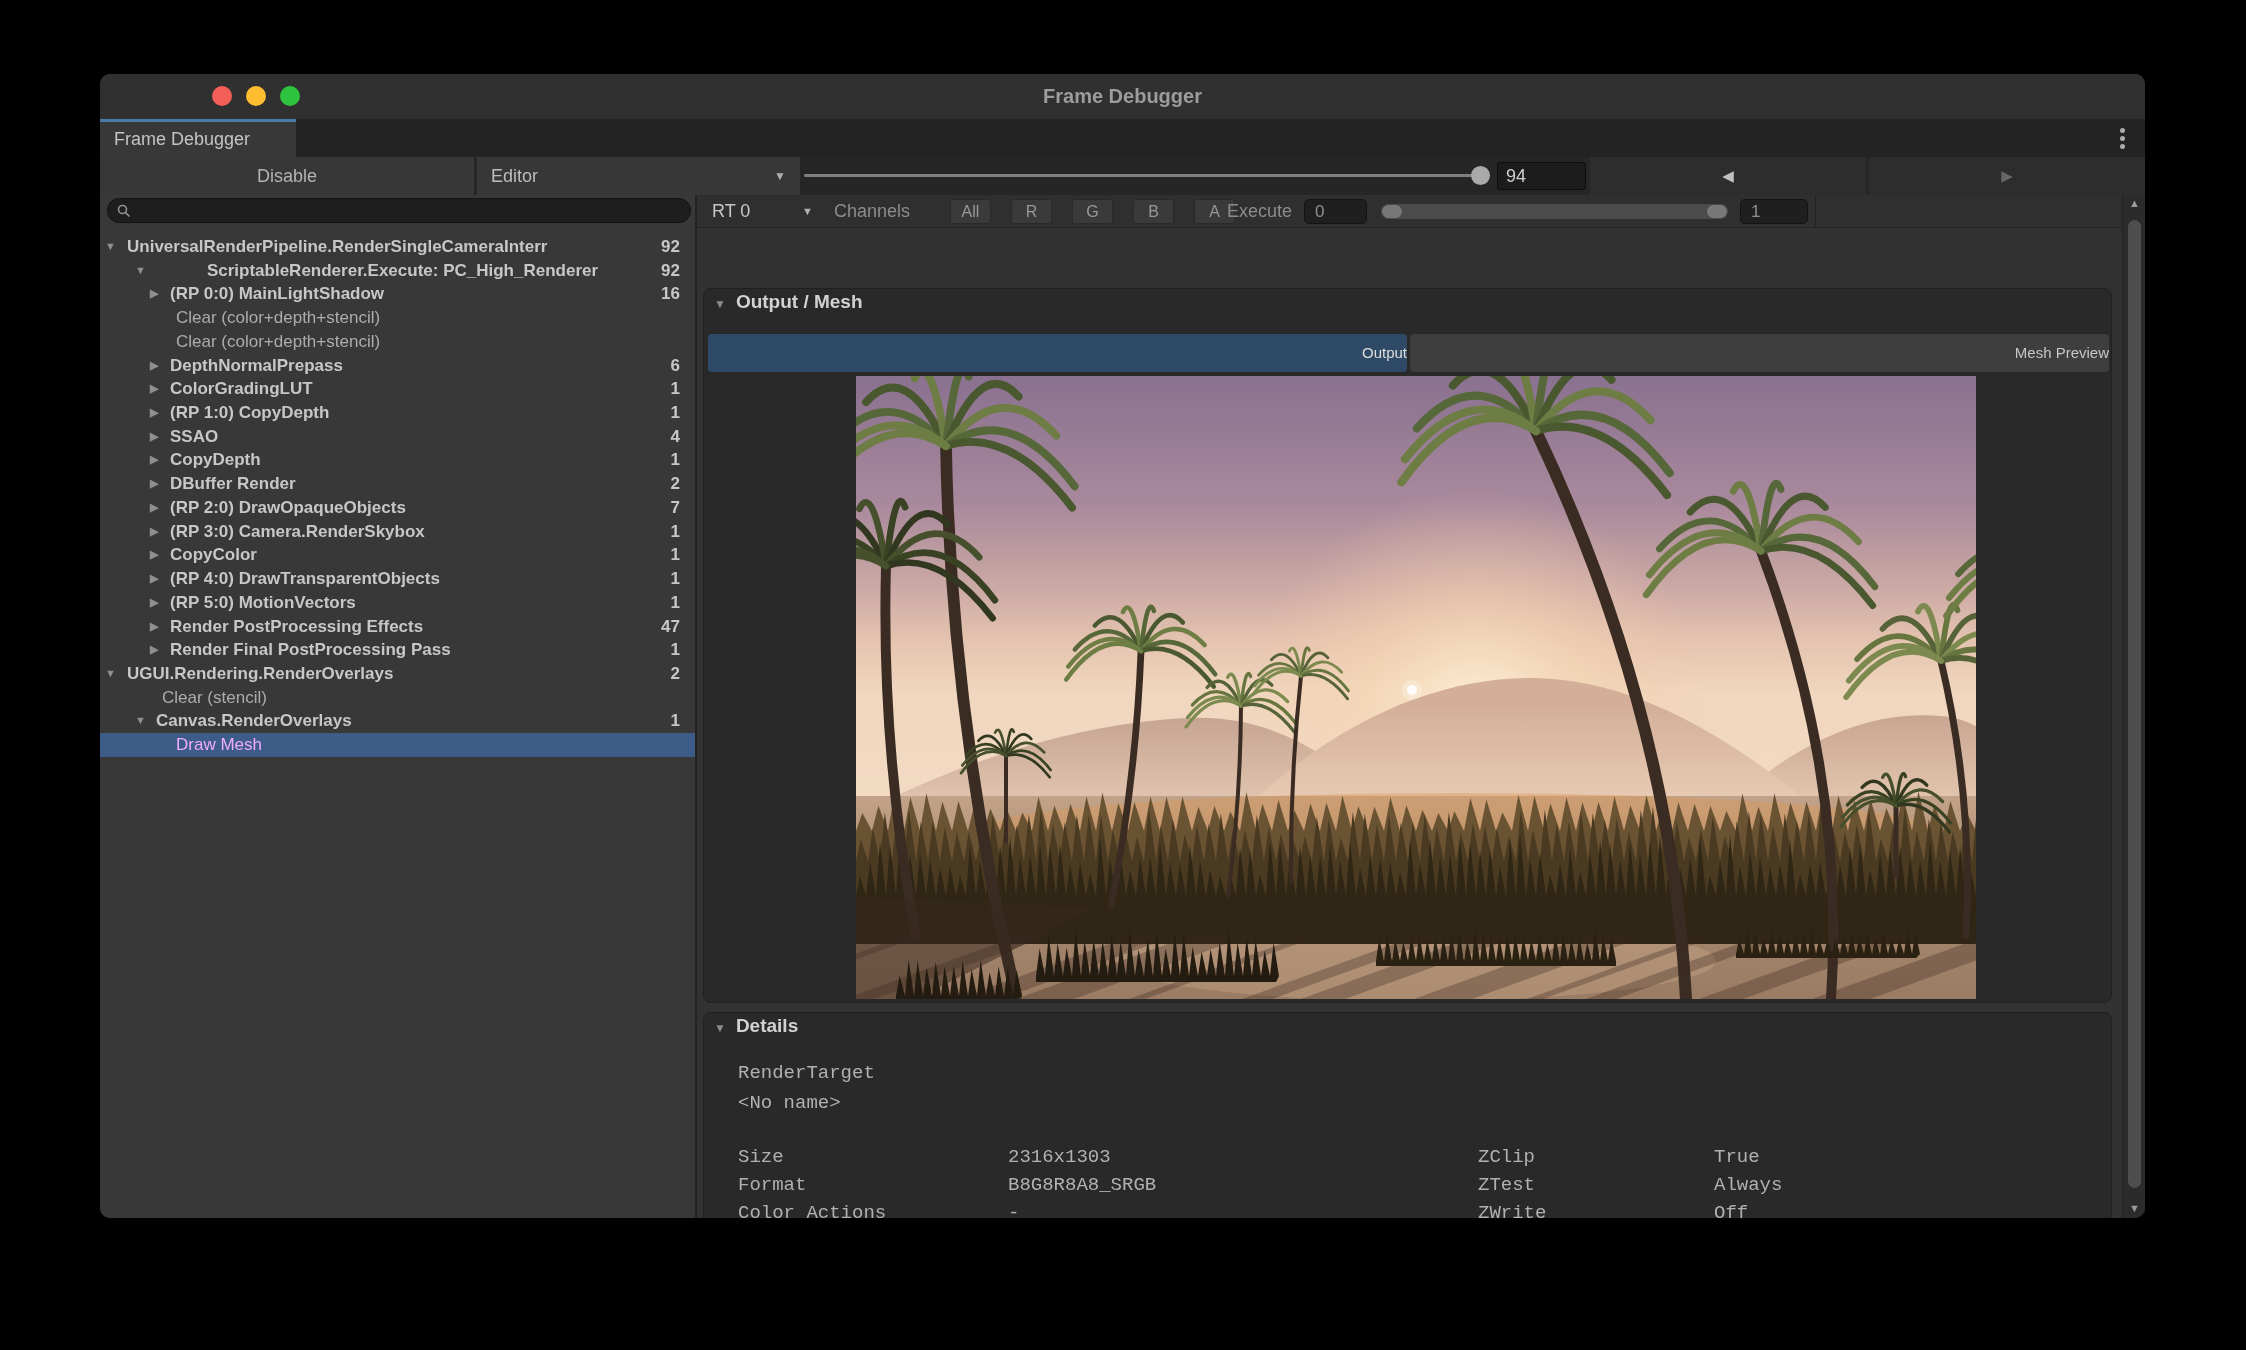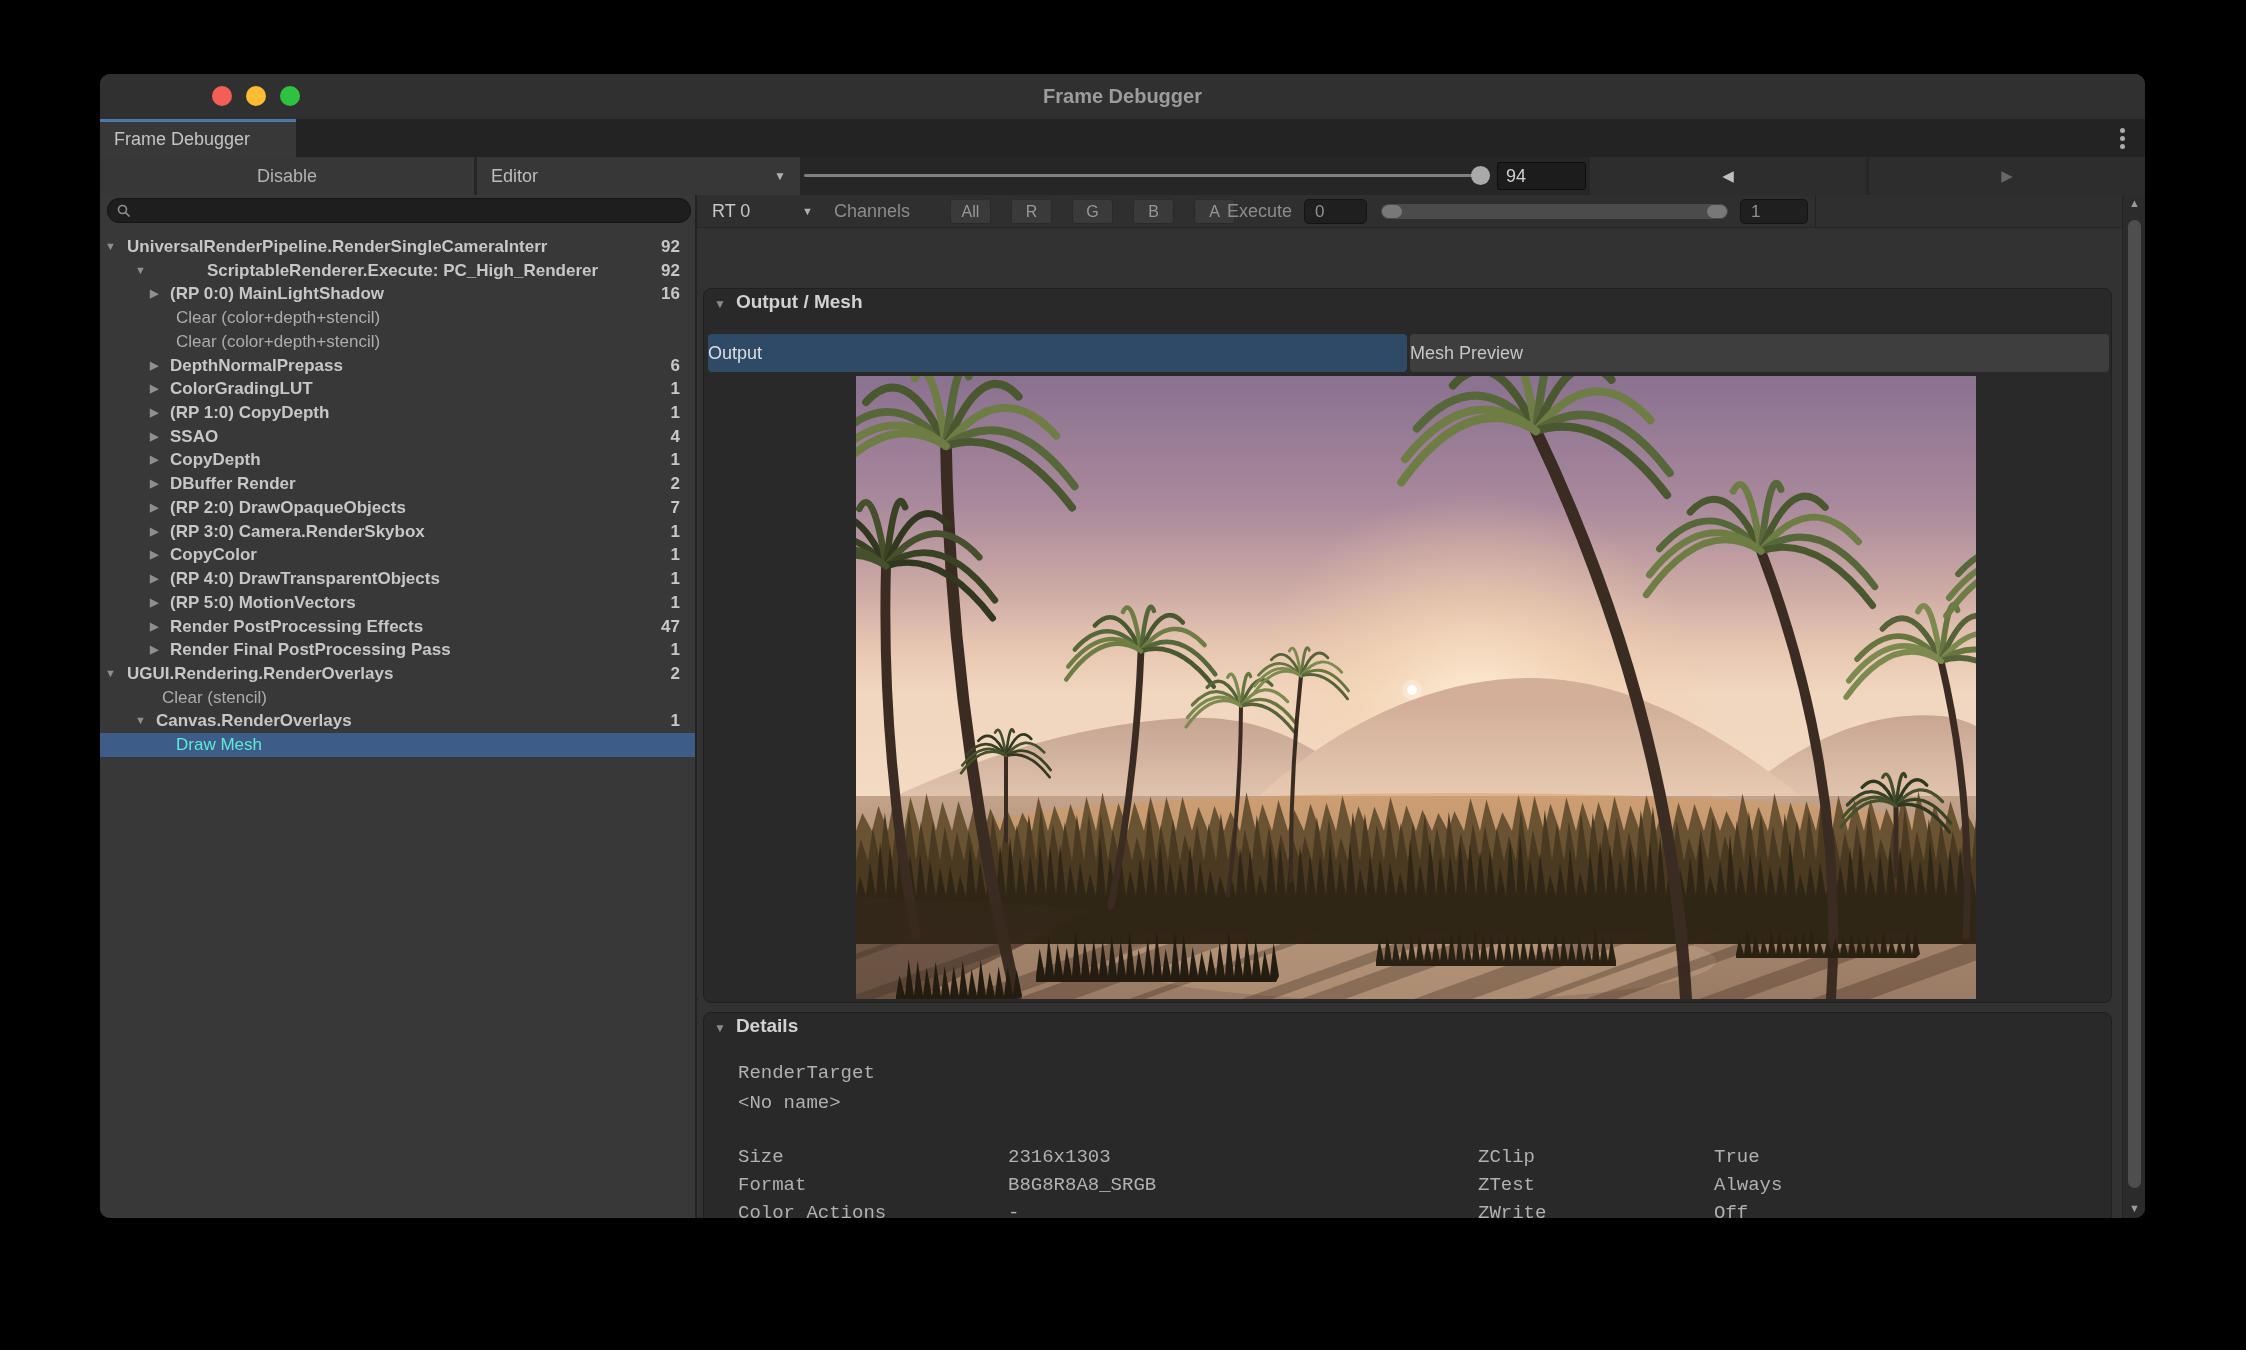--- a/index.html
+++ b/index.html
@@ -32,21 +32,21 @@
 
   
   .main { position:absolute; left:0; top:121px; width:100%; height:1023px; }
   .leftpanel { position:absolute; left:0; top:0; width:597px; height:100%; background:#383838; border-right:2px solid #232323; }
   .search { position:absolute; left:7px; top:3px; width:584px; height:25px; background:#1e1e1e; border:1px solid #141414; border-radius:12px; }
   .search svg { position:absolute; left:9px; top:5px; }
   .search input { position:absolute; left:28px; top:0; width:540px; height:23px; background:transparent; border:none; outline:none; color:#ccc; font-size:15px; }
   #tree-rows { position:absolute; left:0; top:40px; width:100%; }
   .trow { position:relative; height:23.72px; line-height:23.72px; font-size:17px; color:#acacac; }
   .trow.b { font-weight:bold; color:#c7c7c7; }
-  .trow.sel { background:#3d5c88; color:#5eead4; }
+  .trow.sel { background:#3d5c88; color:#f0abfc; }
   .trow .arr { position:absolute; top:0; font-size:11px; color:#8f8f8f; }
   .trow .lbl { position:absolute; top:0; right:46px; overflow:hidden; white-space:nowrap; }
   .trow .cnt { position:absolute; top:0; right:15px; }
 
   .rightside { position:absolute; left:597px; top:0; right:0; height:100%; }
   
   .row2 { position:absolute; left:0; top:0; width:100%; height:33px; background:#2f2f2f; border-bottom:1px solid #262626; }
   .rt-dd { position:absolute; left:3px; top:0; width:120px; height:33px; color:#c7c7c7; font-size:18px; line-height:33px; }
   .rt-dd .txt { position:absolute; left:12px; }
   .rt-dd .caret { position:absolute; left:102px; font-size:11px; color:#b0b0b0; }
@@ -63,21 +63,21 @@
   
   .content { position:absolute; left:0; top:33px; right:23px; bottom:0; background:#323232; overflow:hidden; }
   .event-title { position:absolute; left:15px; top:22px; font-size:30px; font-weight:bold; color:#9b9b9b;margin-top:48px; }
   .box { position:absolute; left:6px; width:1409px; background:#292929; border:1px solid #202020; border-radius:8px; }
   .box1 { top:60px; height:715px; }
   .box2 { top:784px; height:300px; }
   .fold { position:absolute; left:10px; top:0; height:46px; line-height:26px; }
   .fold .tri { font-size:12px; color:#8a8a8a; margin-right:10px; }
   .fold .ftxt { font-size:19px; font-weight:bold; color:#d2d2d2; }
   #tabs { position:absolute; left:4px; top:45px; width:1401px; height:38px; }
-  .vtab { position:absolute; top:0; height:38px; font-size:18px; text-align:left; line-height:38px; border-radius:4px; }
+  .vtab { position:absolute; top:0; height:38px; font-size:15px; text-align:right; line-height:38px; border-radius:4px; }
   .vtab.on { background:#2f4a66; color:#dedede; }
   .vtab.off { background:#3e3e3e; color:#c6c6c6; }
   .scene-wrap { position:absolute; left:152px; top:87px; width:1120px; height:623px; background:#101010; }
   .mono { position:absolute; font-family:"Liberation Mono", monospace; font-size:19px; color:#b1b1b1; line-height:26px; }
   .dline span { position:absolute; top:0; white-space:nowrap; }
   .c0 { left:0; } .c1 { left:270px; } .c2 { left:740px; } .c3 { left:976px; }
 
   
   .vscroll { position:absolute; right:0; top:0; width:23px; height:100%; background:#2b2b2b; border-left:1px solid #222; }
   .sb-arrow { position:absolute; left:0; width:23px; text-align:center; font-size:11px; color:#9a9a9a; }

